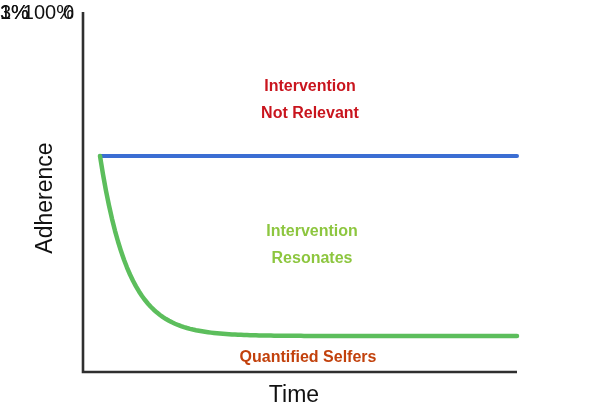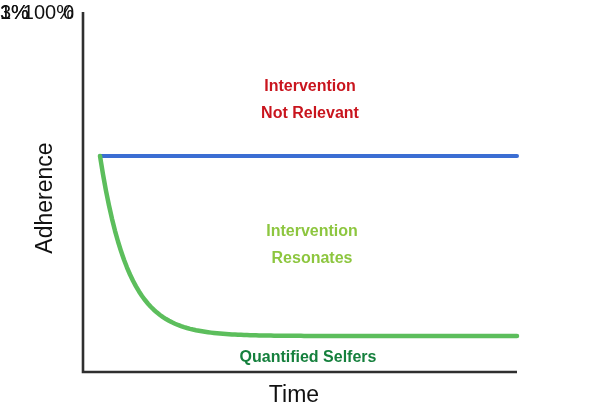--- a/index.html
+++ b/index.html
@@ -52,15 +52,15 @@
   <div class="lbl tick" style="left:527; top:145;">1%</div>
 
   <div class="lbl tick" style="left:527; top:327;">3%</div>
 
   <div class="lbl annot" style="left:185px; top:72px; color:#c9151e;">Intervention
 Not Relevant</div>
 
   <div class="lbl annot" style="left:187px; top:217px; color:#8dc63f;">Intervention
 Resonates</div>
 
-  <div class="lbl annot" style="left:183px; top:343px; color:#15803d;">Quantified Selfers</div>
+  <div class="lbl annot" style="left:183px; top:343px; color:#c2410c;">Quantified Selfers</div>
 
 </div>
 
 </body></html>

